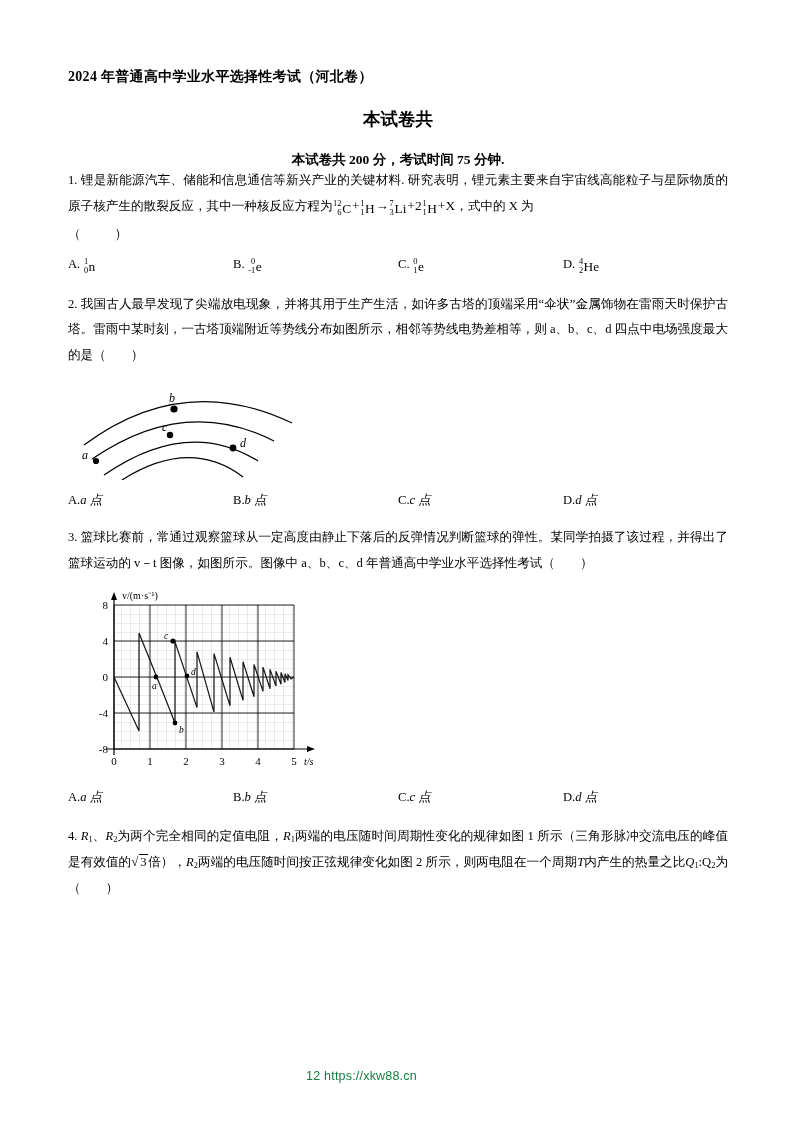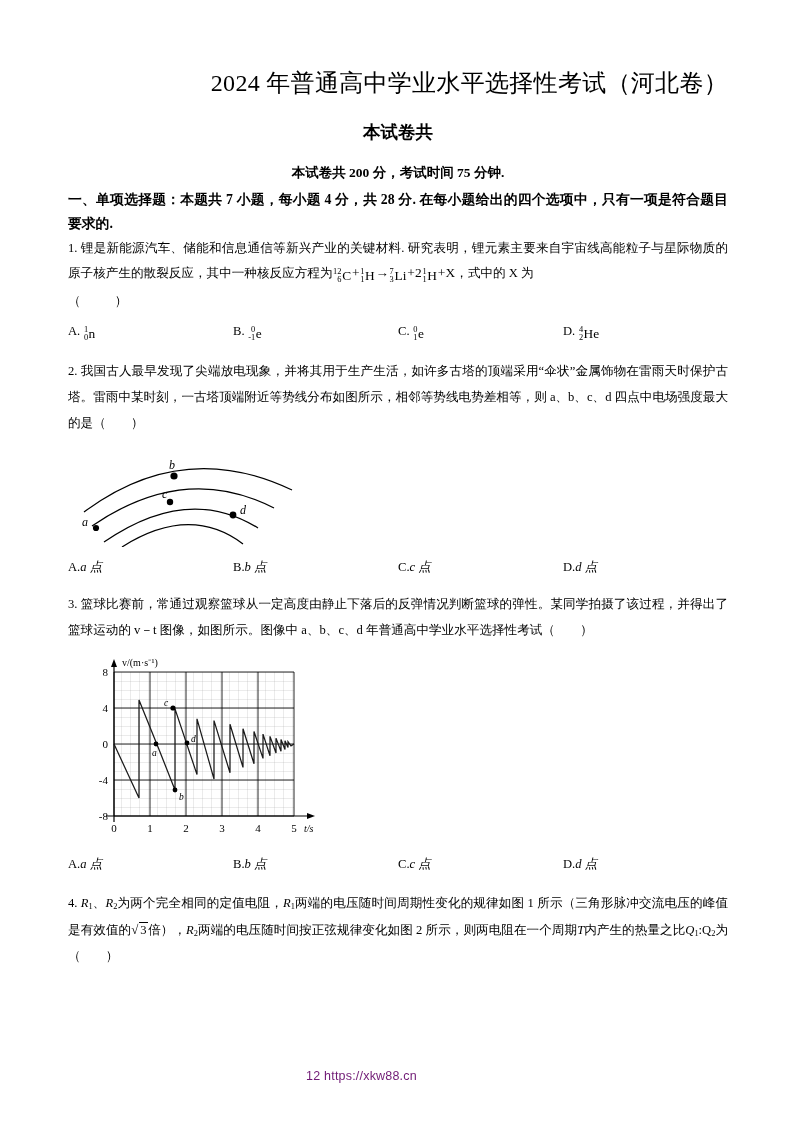--- a/index.html
+++ b/index.html
@@ -21,23 +21,23 @@
   }
   .content {
     position: absolute;
     left: 68px;
     top: 0;
     width: 660px;
   }
 
   
   .doc-title {
-    text-align: right;
-    font-size: 24px;
-    font-weight: normal;
+    text-align: left;
+    font-size: 14px;
+    font-weight: bold;
     letter-spacing: 0.3px;
     margin-top: 68px;
     line-height: 1.3;
   }
   .doc-subtitle {
     text-align: center;
     font-size: 17.5px;
     font-weight: bold;
     margin-top: 22px;
     line-height: 1.3;
@@ -134,35 +134,34 @@
 
   
   .footer {
     position: absolute;
     left: 0;
     top: 1069px;
     width: 723px;
     text-align: center;
     font-family: "Liberation Sans", "DejaVu Sans", sans-serif;
     font-size: 12.5px;
-    color: #701a75;
+    color: #15803d;
     letter-spacing: 0.2px;
   }
 </style>
 </head>
 <body>
 
 <div class="page">
   <div class="content">
 
     <div class="doc-title">2024 年普通高中学业水平选择性考试（河北卷）</div>
     <div class="doc-subtitle">本试卷共</div>
     <div class="doc-meta">本试卷共 200 分，考试时间 75 分钟.</div>
 
-    <div class="section-head">一、单项选择题：本题共 7 小题，每小题 4 分，共 28 分. 在每小题给出的四个选项中，只有一项是符合题目要求的.</div>
 
     <div class="q q-tight">
       <span>1.</span>
       <span>锂是新能源汽车、储能和信息通信等新兴产业的关键材料. 研究表明，锂元素主要来自宇宙线高能粒子与星际物质的原子核产生的散裂反应，其中一种核反应方程为</span><span class="formula"><span class="nuc"><span class="idx"><span>12</span><span>6</span></span><span class="sym">C</span></span><span>+</span><span class="nuc"><span class="idx"><span>1</span><span>1</span></span><span class="sym">H</span></span><span>→</span><span class="nuc"><span class="idx"><span>7</span><span>3</span></span><span class="sym">Li</span></span><span>+</span><span>2</span><span class="nuc"><span class="idx"><span>1</span><span>1</span></span><span class="sym">H</span></span><span>+</span><span>X</span></span><span>，式中的 X 为</span>
     </div>
     <div class="paren">（　　）</div>
 
     <div class="opts opts-q1">
       <div class="opt"><span>A.</span>
         <span class="nuc"><span class="idx"><span>1</span><span>0</span></span><span class="sym">n</span></span></div>

